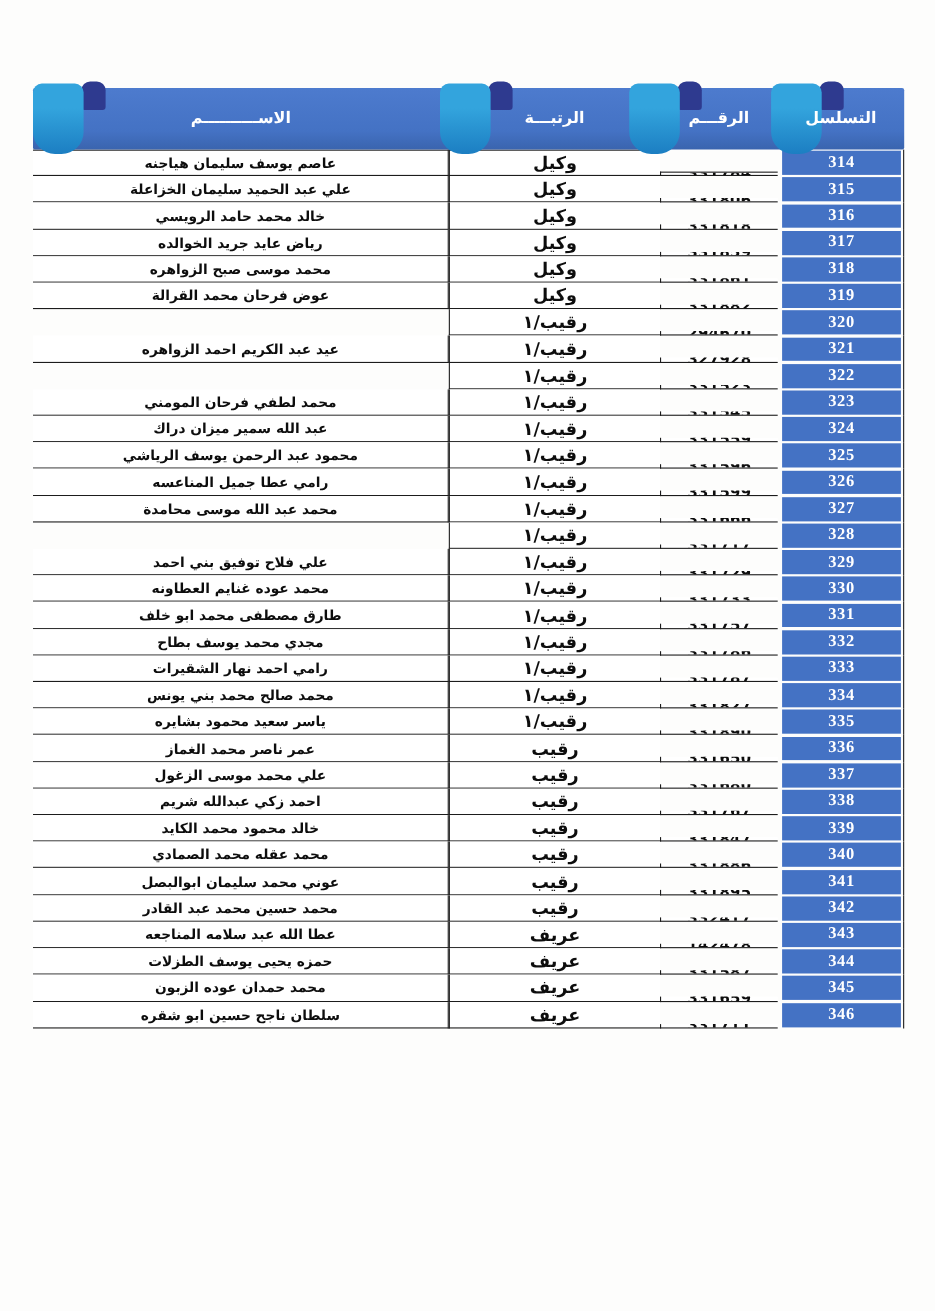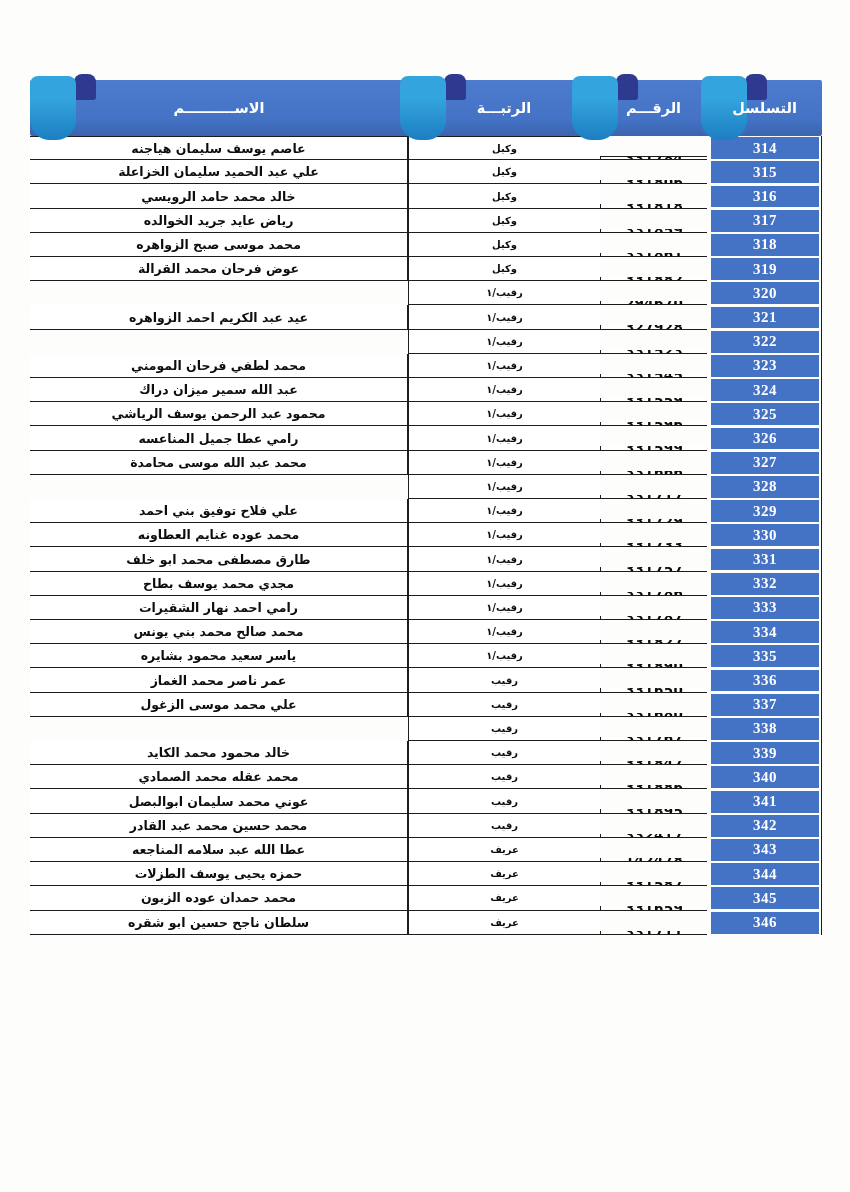--- a/index.html
+++ b/index.html
@@ -78,21 +78,21 @@
   .bcell{
     border-left:1px solid var(--border);
     border-bottom:1px solid var(--border);
     background:#ffffff;
     color:var(--body-text);
     font-weight:bold;
   }
   .row .name-cell{border-left:none;border-right:1px solid var(--border);}
   .row:first-child .bcell{border-top:1px solid var(--border);}
   .number-cell{font-size:13.5px;letter-spacing:.3px;margin-top:20px;}
-  .rank-cell{font-size:10px;}
+  .rank-cell{font-size:16px;}
   .name-cell{font-size:12.5px;}
   
   .serial-cell{
     border-right:1px solid var(--border);
     padding:1.2px 2px 1.2px 4px;
     background:transparent;
     font-family:Liberation Serif, serif;
   }
   .serial-chip{
     flex:1;align-self:stretch;
@@ -350,20 +350,21 @@
     <div class="cell bcell rank-cell">رقيب</div>
     <div class="cell bcell name-cell">علي محمد موسى الزغول</div>
   </div>
 
   <div class="row">
     <div class="cell serial-cell">
       <div class="serial-chip">338</div>
     </div>
     <div class="cell bcell number-cell">331767</div>
     <div class="cell bcell rank-cell">رقيب</div>
+    <div class="cell bcell name-cell">احمد زكي عبدالله شريم</div>
   </div>
 
   <div class="row">
     <div class="cell serial-cell">
       <div class="serial-chip">339</div>
     </div>
     <div class="cell bcell number-cell">331847</div>
     <div class="cell bcell rank-cell">رقيب</div>
     <div class="cell bcell name-cell">خالد محمود محمد الكايد</div>
   </div>

